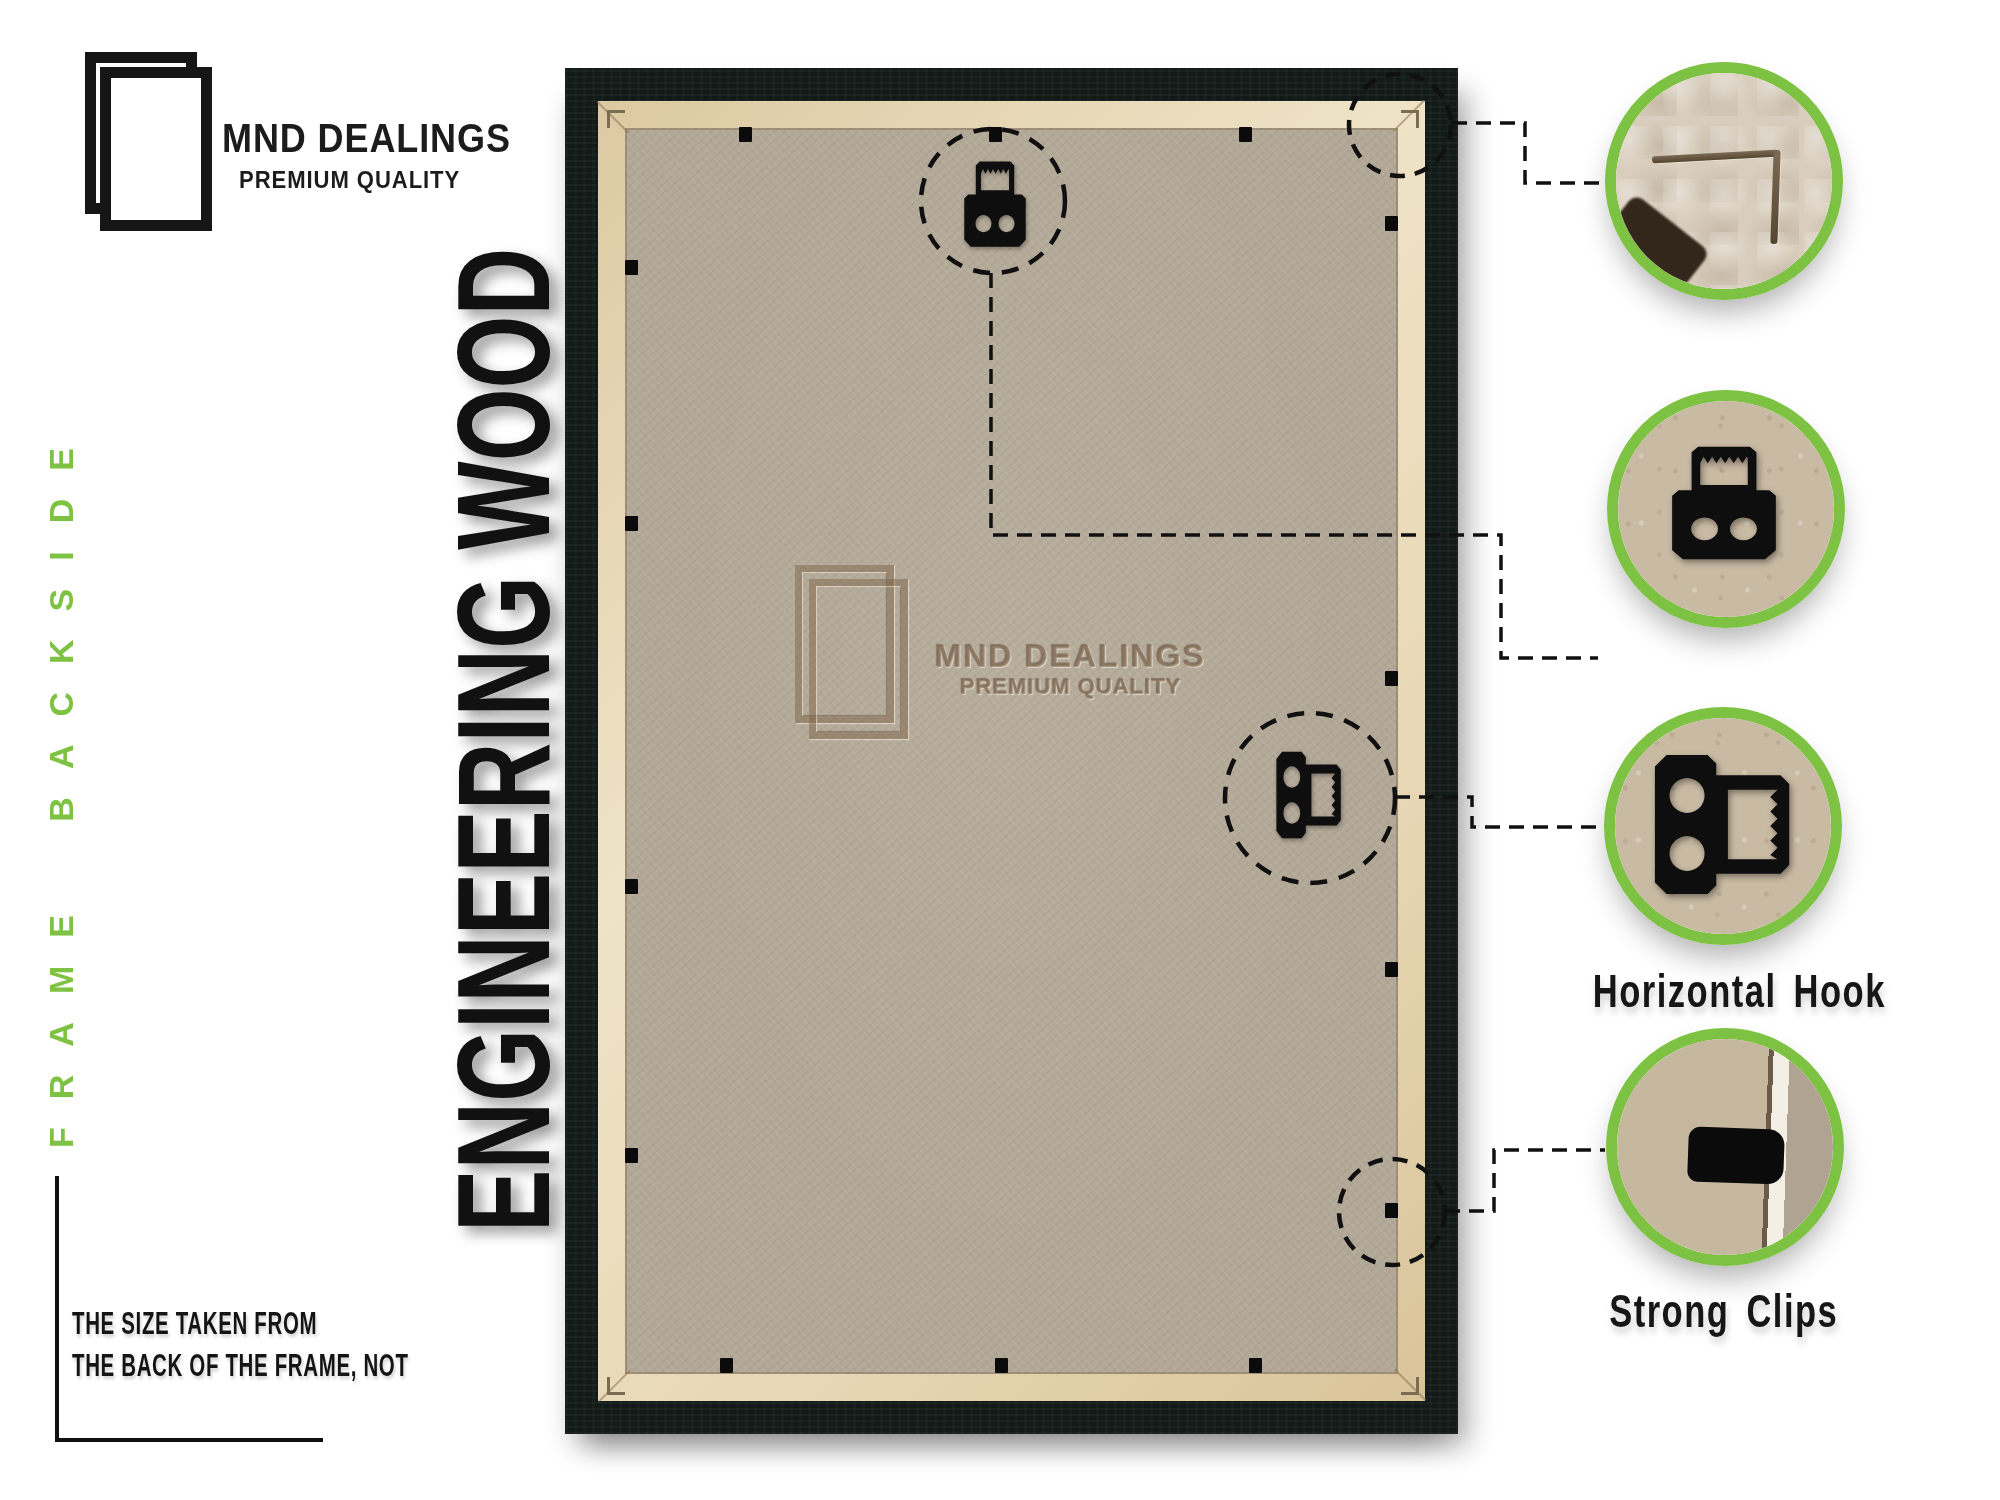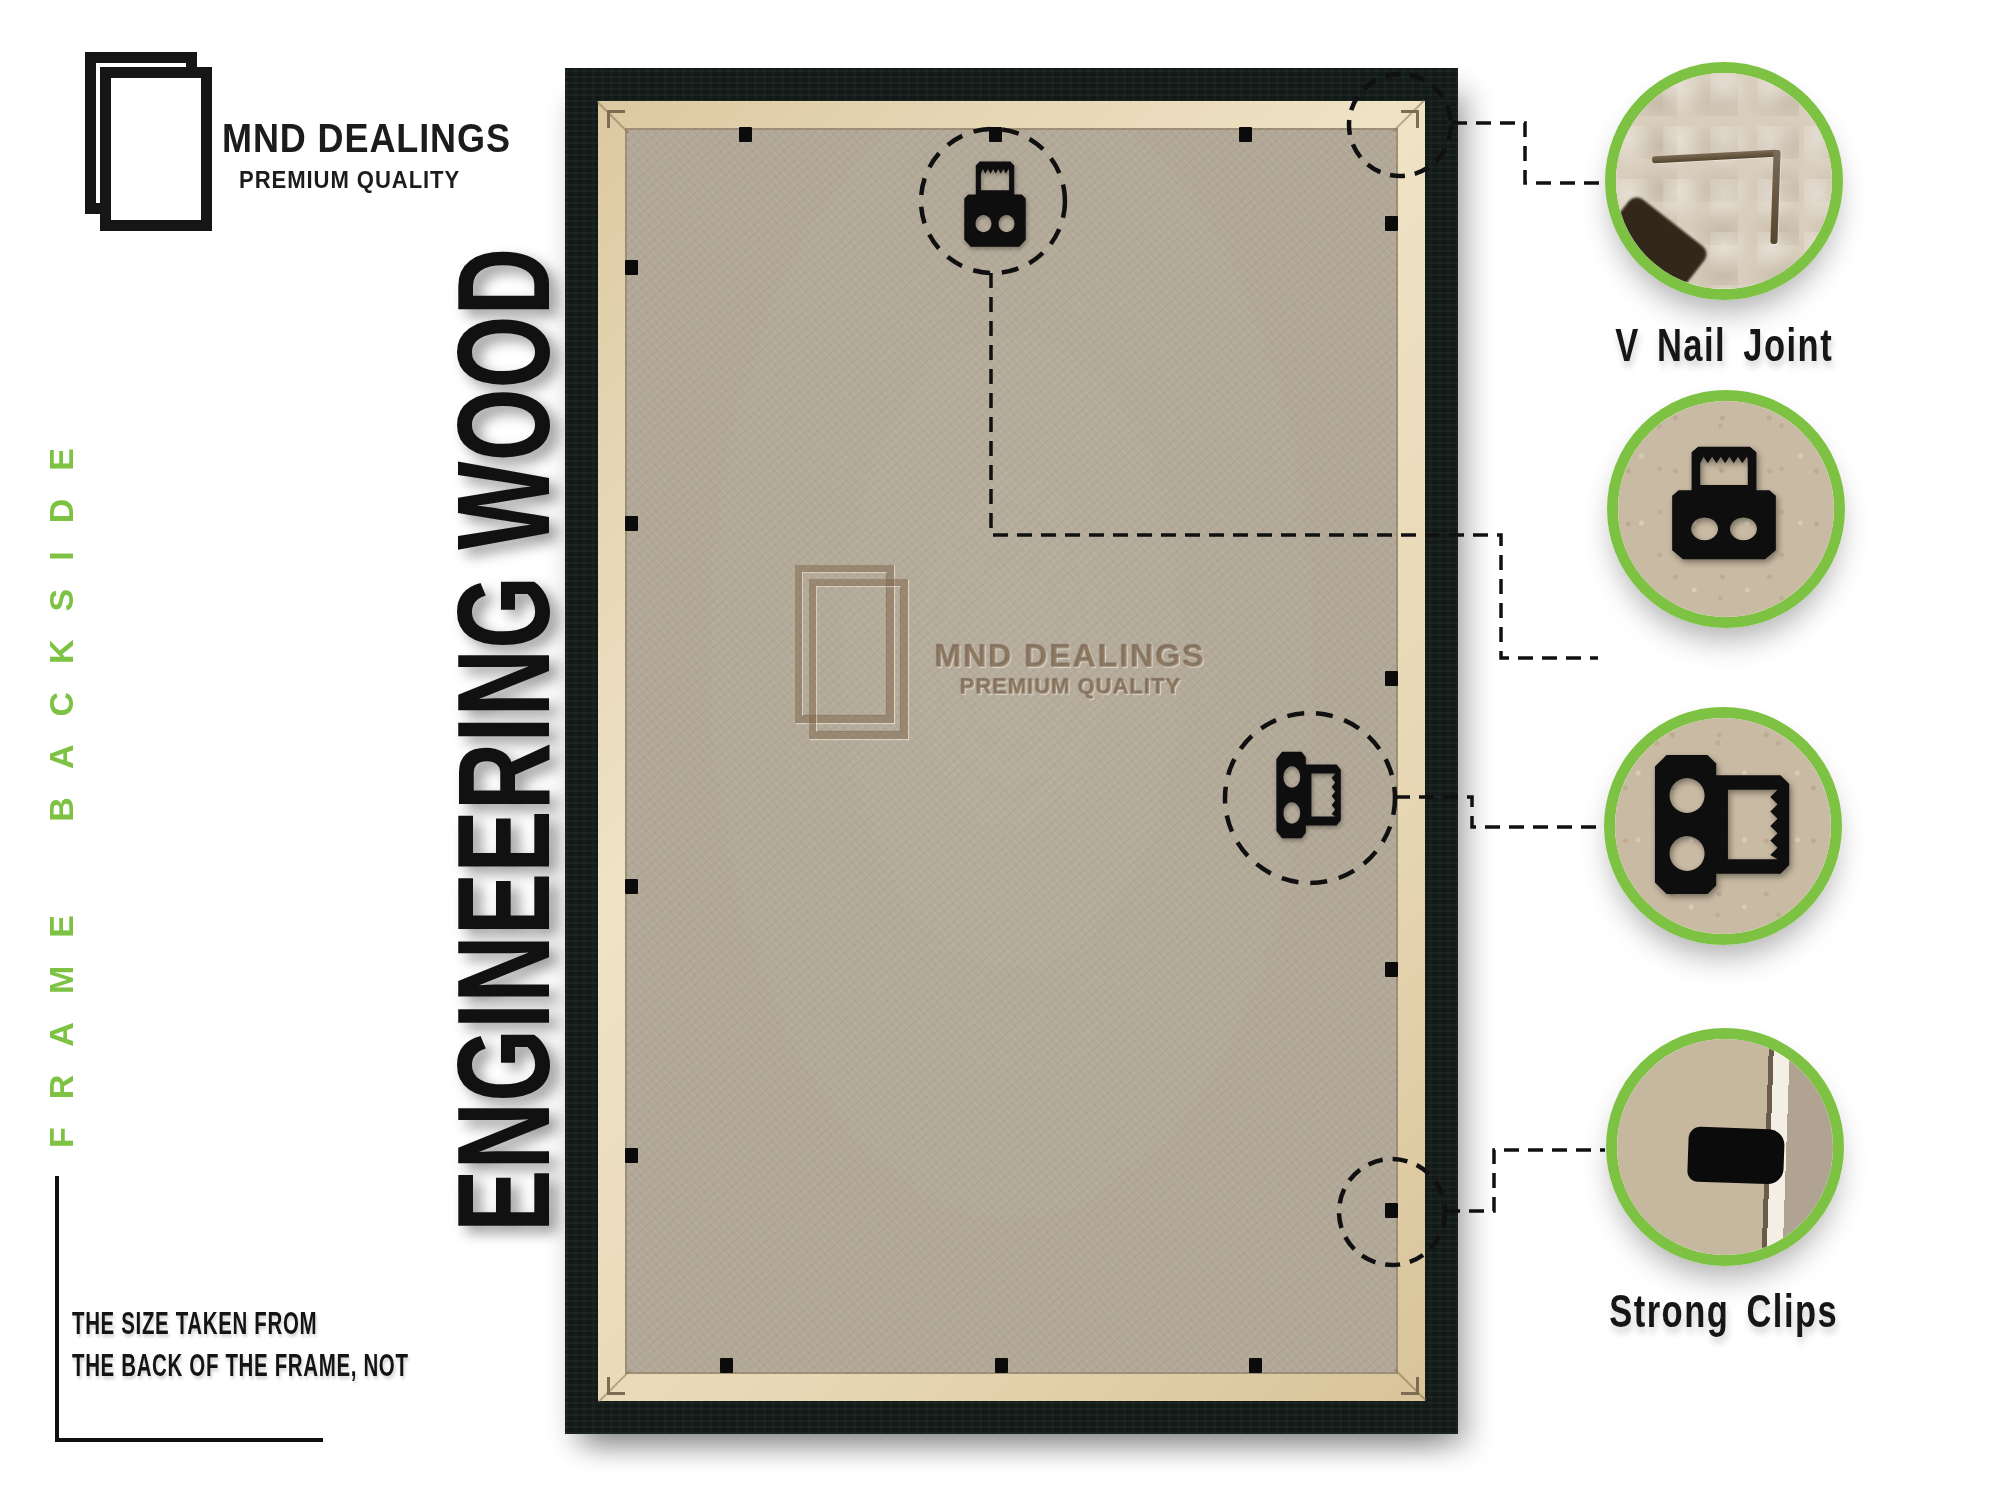--- a/index.html
+++ b/index.html
@@ -178,39 +178,39 @@
     </g>
   </svg>
 
   <div class="callout-circle" style="left:1605px;top:62px;">
     <div class="cc-photo-bg cc1-bg">
       <div class="groove" style="left:36px;top:80px;width:126px;height:7px;transform:rotate(-3deg);"></div>
       <div class="groove" style="left:156px;top:77px;width:7px;height:94px;transform:rotate(2deg);"></div>
       <div class="wedge"></div>
     </div>
   </div>
-  <div class="callout-label" style="top:318px;">
-    <span class="cond">V Nail Joint</span>
-  </div>
 
   <div class="callout-circle" style="left:1607px;top:390px;">
     <div class="cc-photo-bg">
       <svg style="position:absolute;left:52px;top:44px;filter:drop-shadow(2px 3px 3px rgba(0,0,0,.4));" width="108" height="116" viewBox="0 0 100 128" preserveAspectRatio="none">
           <use href="#vhook"></use>
         </svg>
     </div>
   </div>
 
   <div class="callout-circle" style="left:1604px;top:707px;">
     <div class="cc-photo-bg">
       <svg style="position:absolute;left:37px;top:34px;filter:drop-shadow(2px 3px 3px rgba(0,0,0,.4));" width="146" height="145" viewBox="0 0 100 100" preserveAspectRatio="none">
           <use href="#hhook"></use>
         </svg>
     </div>
   </div>
+  <div class="callout-label" style="top:964px;">
+    <span class="cond">Horizontal Hook</span>
+  </div>
 
   <div class="callout-circle" style="left:1606px;top:1028px;">
     <div class="cc4-bg">
       <div class="strong-clip" style="transform:rotate(2deg);"></div>
     </div>
   </div>
   <div class="callout-label" style="top:1284px;">
     <span class="cond">Strong Clips</span>
   </div>
 

